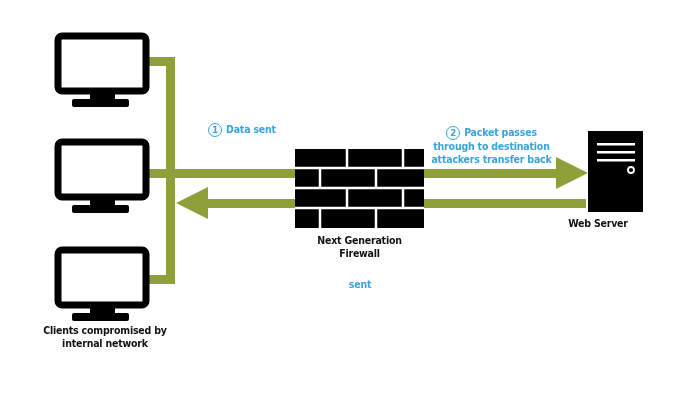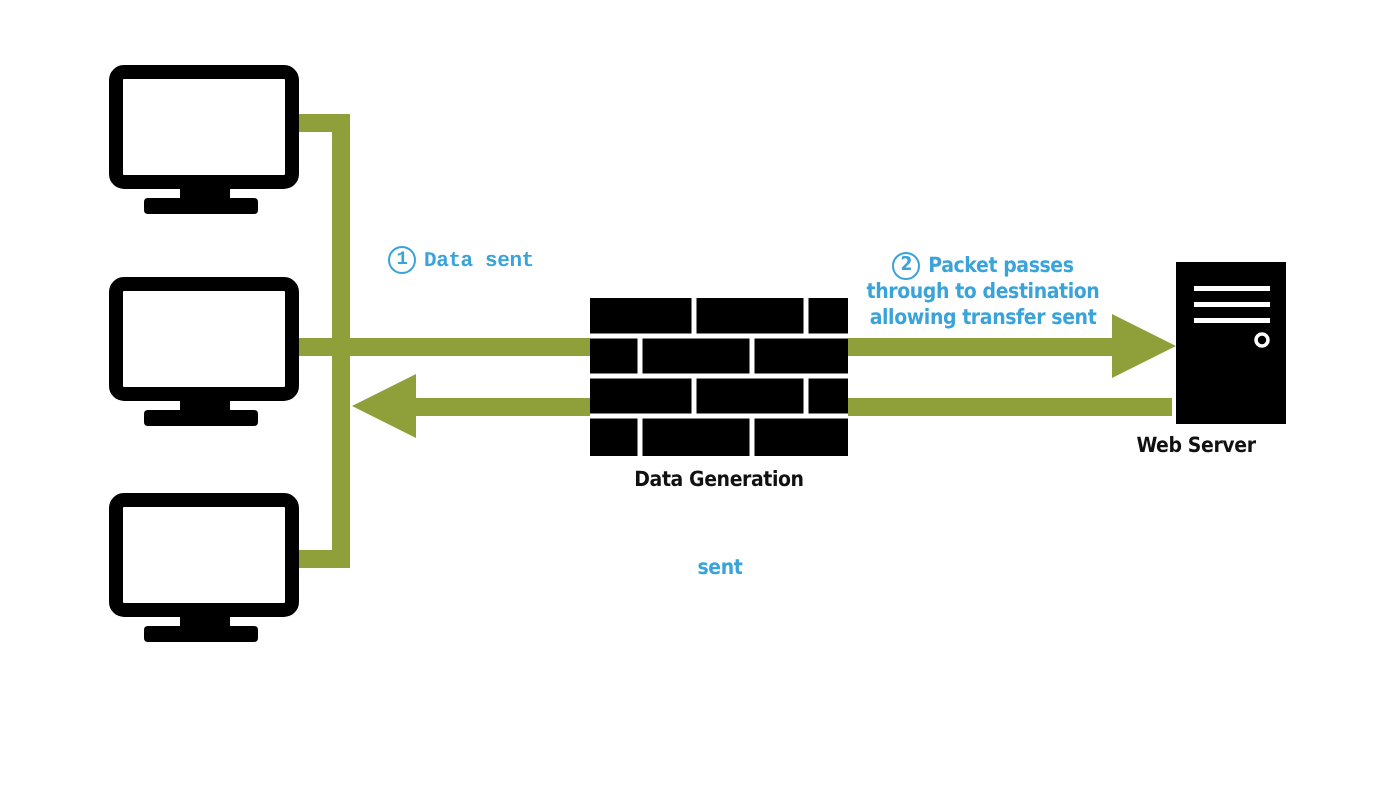--- a/index.html
+++ b/index.html
@@ -69,36 +69,39 @@
 
   <g>
     <rect x="588" y="131" width="55" height="81" fill="#000"></rect>
     <rect x="597" y="143" width="38" height="2.5" fill="#fff"></rect>
     <rect x="597" y="151" width="38" height="2.5" fill="#fff"></rect>
     <rect x="597" y="159" width="38" height="2.5" fill="#fff"></rect>
     <circle cx="631" cy="170" r="3" fill="none" stroke="#fff" stroke-width="1.8"></circle>
   </g>
 </svg>
 
-<div class="lbl blue cond" style="left:194px; top:123px; text-align:left;font-family:Liberation Mono, monospace;">
+<div class="lbl blue cond" style="left:208px; top:123px; text-align:left;">
   <span class="num">1</span><span>Data sent</span>
 </div>
 
 <div class="lbl blue cond" style="left:424px; top:126px; width:135px;">
   <div><span class="num">2</span><span>Packet passes</span></div>
   <div>through to destination</div>
-  <div>allowing transfer sent</div>
+  <div>attackers transfer back</div>
 </div>
 
 <div class="lbl blue cond" style="left:295px; top:278px; width:130px;">
   <div>sent</div>
 </div>
 
 <div class="lbl cond" style="left:292px; top:234px; width:135px;">
-  <div>Data Generation</div>
+  <div>Next Generation</div>
+  <div>Firewall</div>
 </div>
 
 <div class="lbl cond" style="left:557px; top:217px; width:82px;">
   <div>Web Server</div>
 </div>
 
 <div class="lbl cond" style="left:30px; top:324px; width:150px;">
+  <div>Clients compromised by</div>
+  <div>internal network</div>
 </div>
 
 </body></html>

